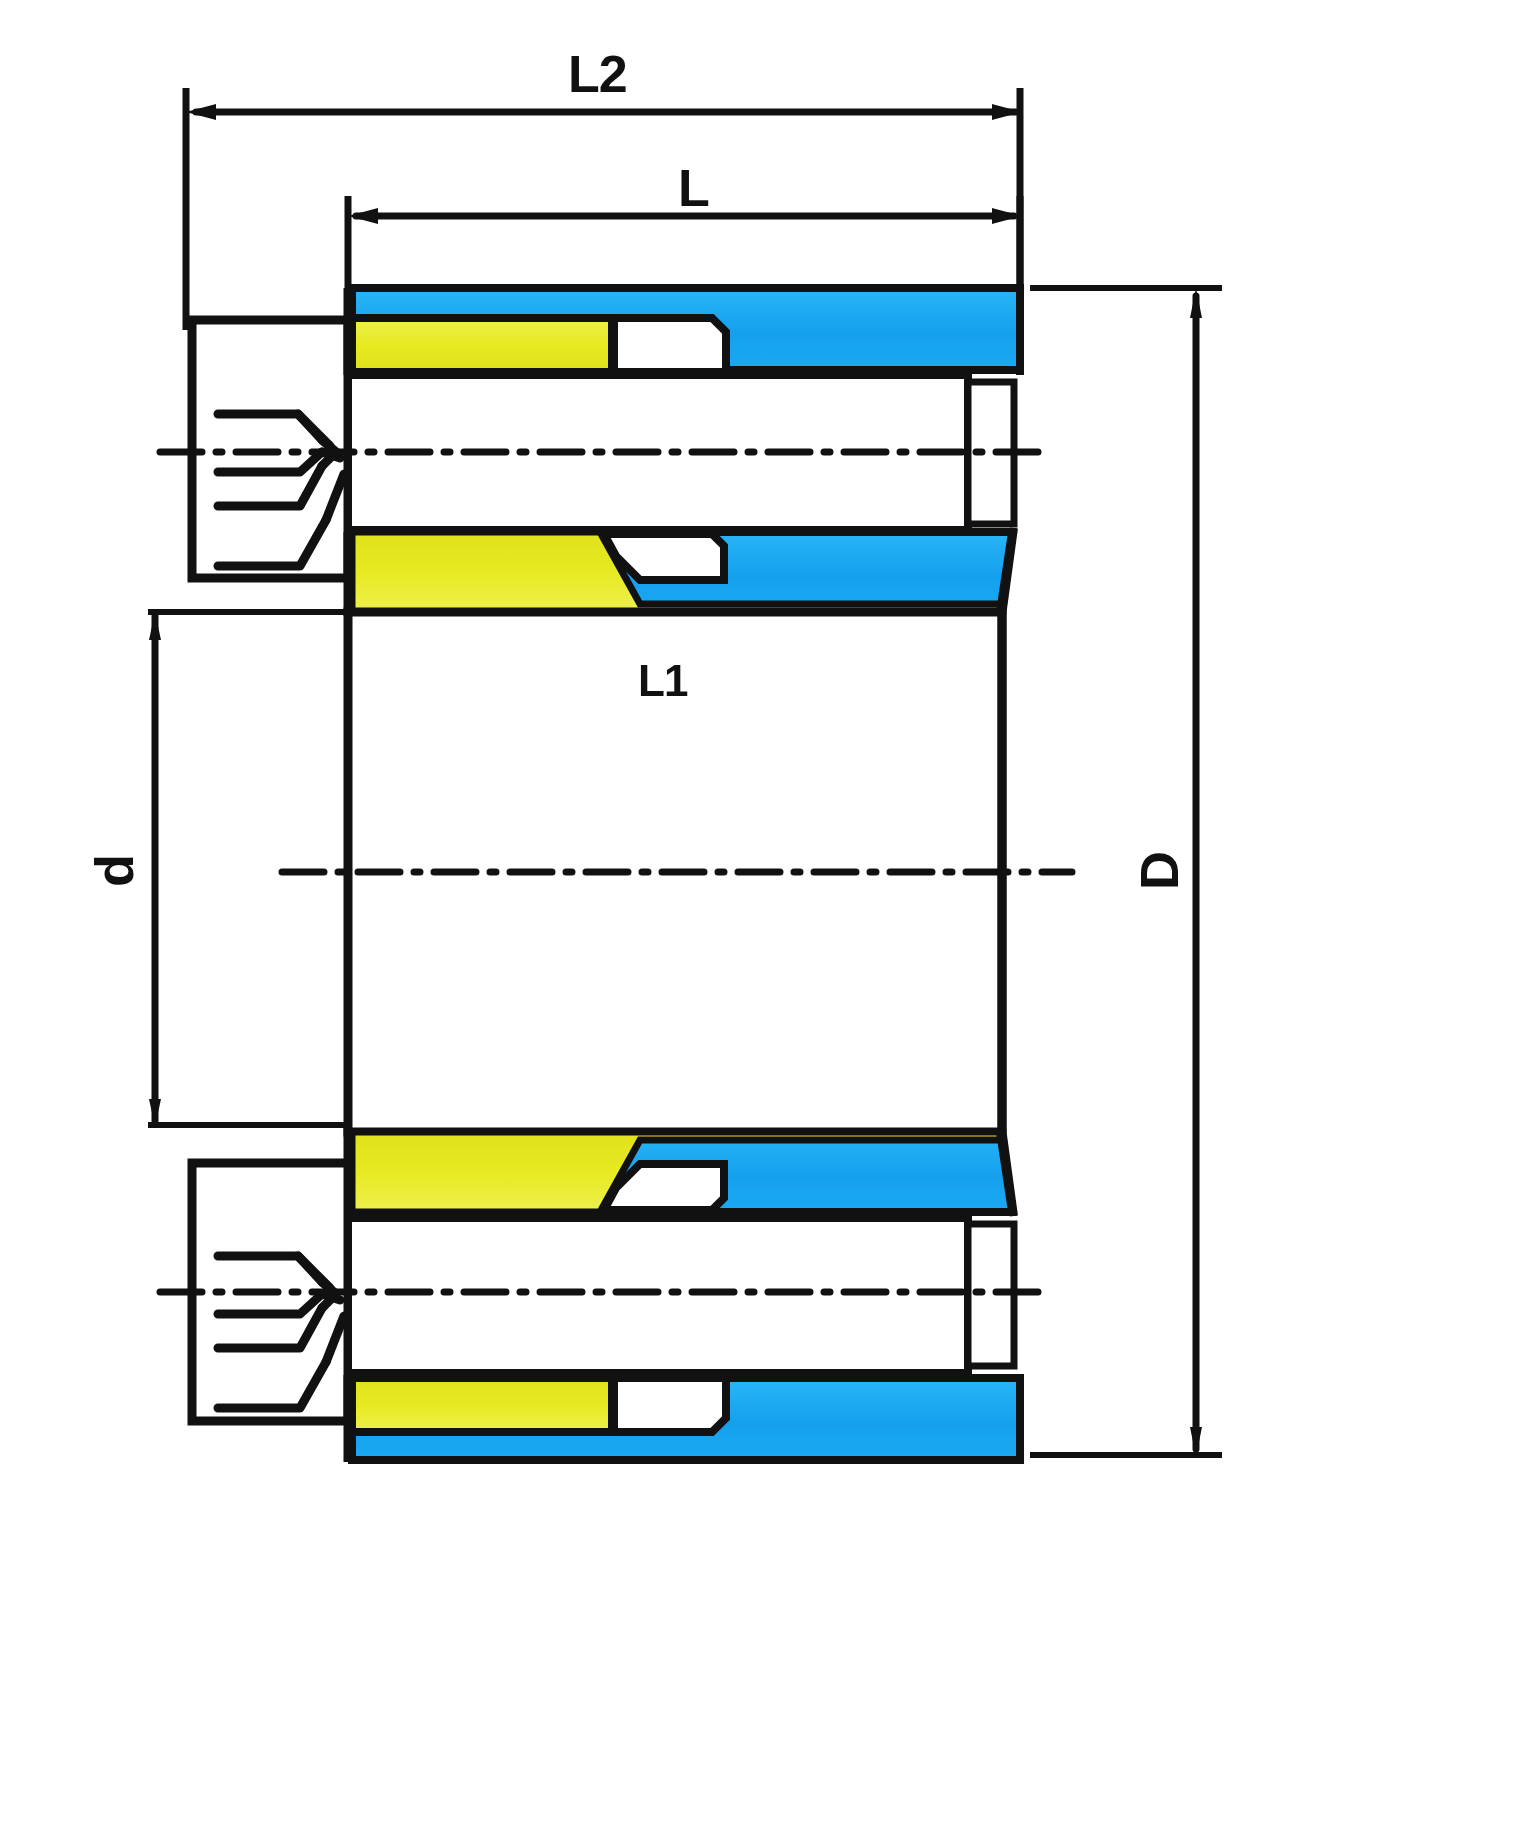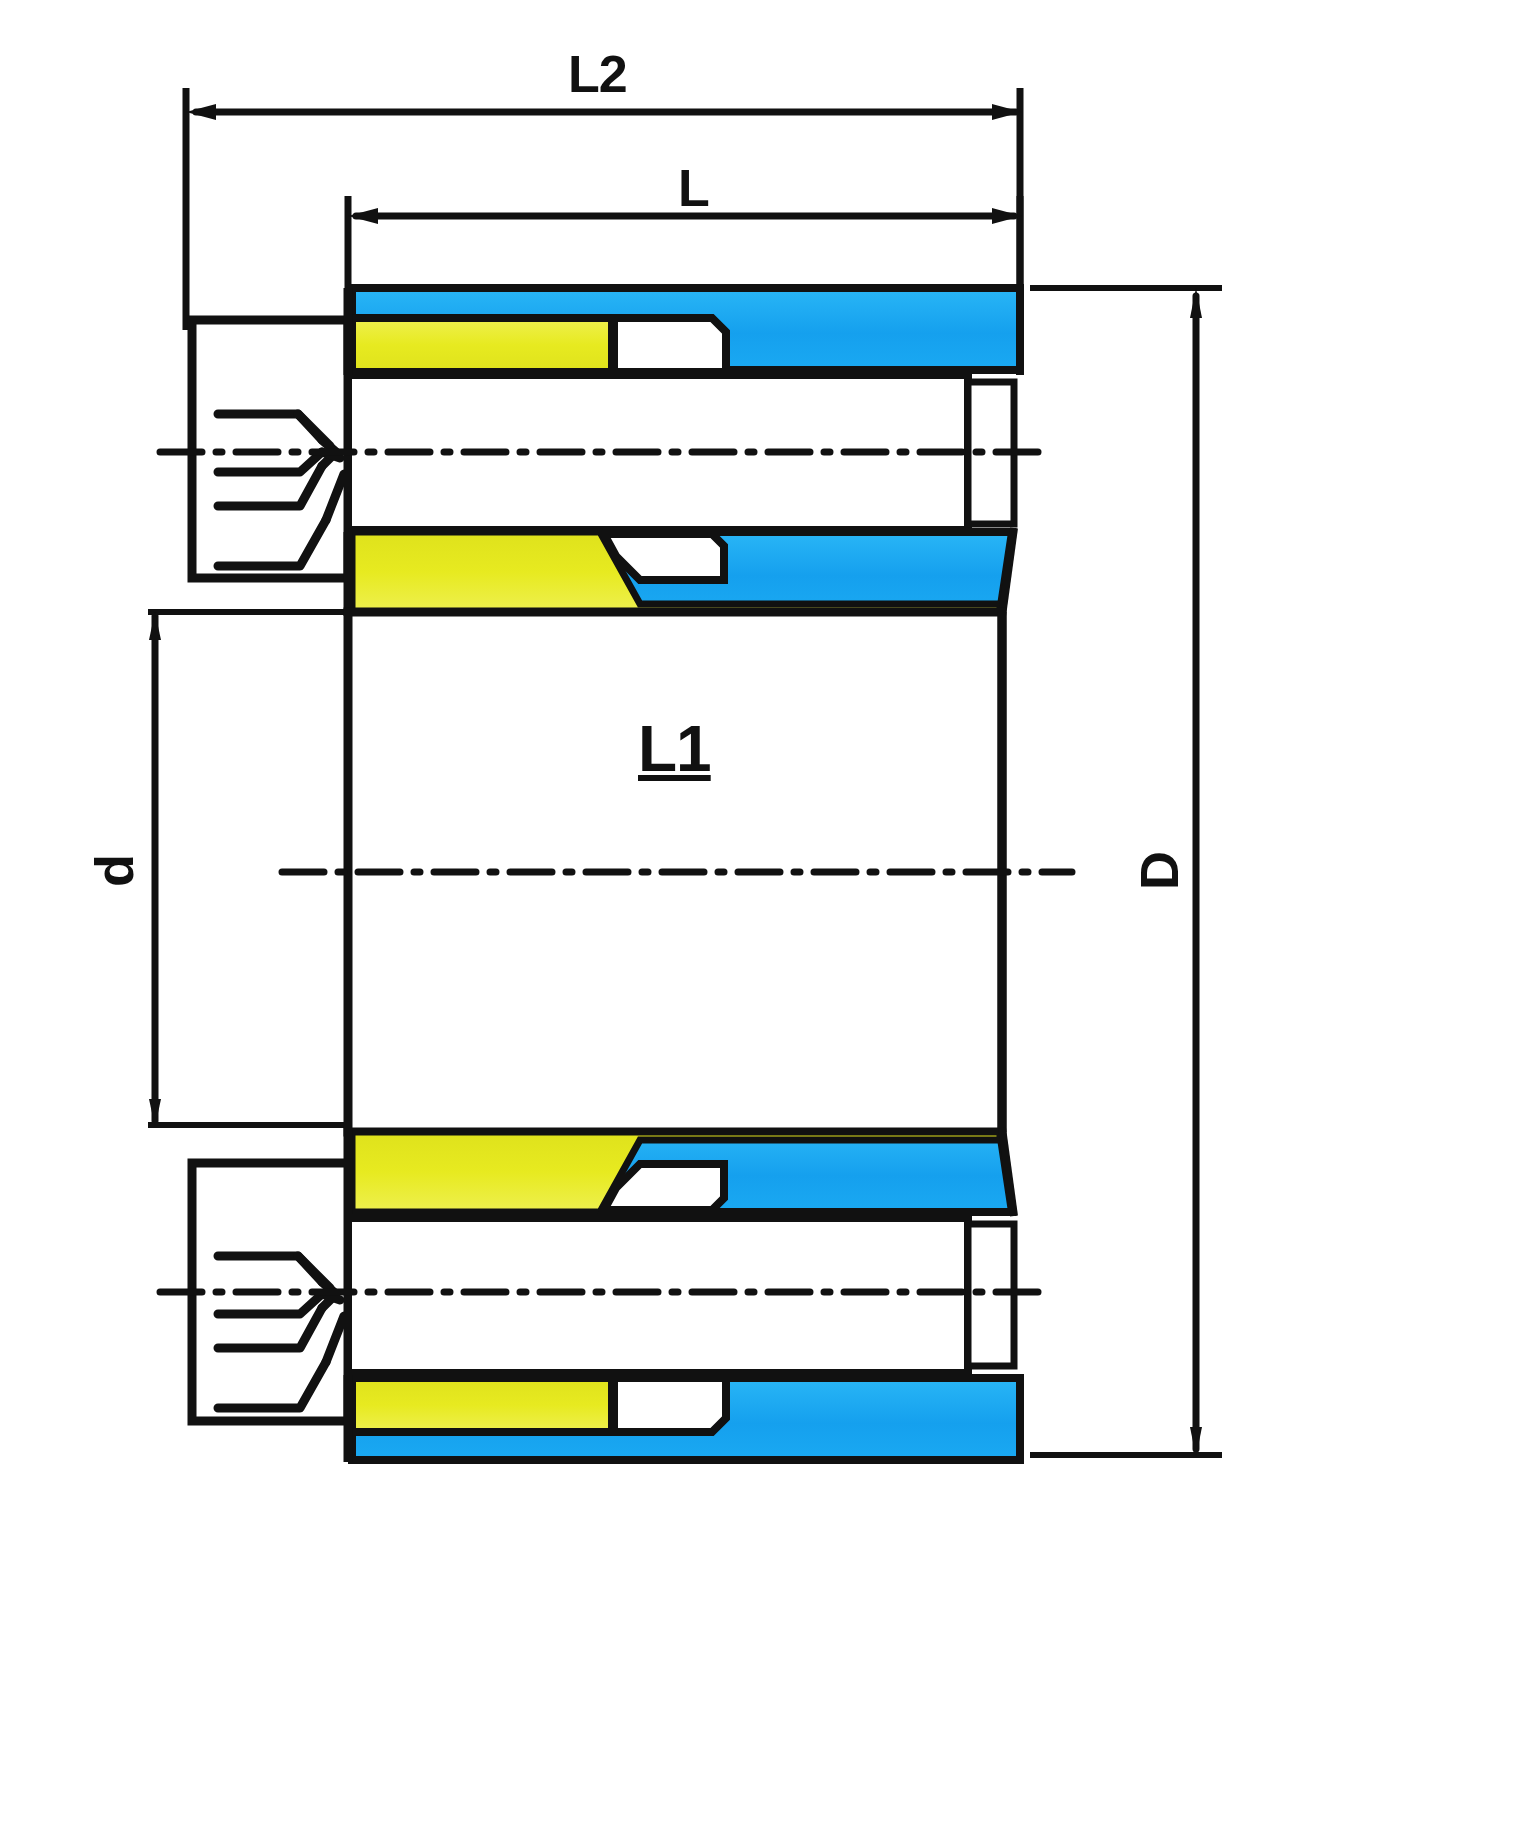--- a/index.html
+++ b/index.html
@@ -14,21 +14,21 @@
     position:absolute;
     font-family:"Liberation Sans", sans-serif;
     font-weight:700;
     color:#111111;
     letter-spacing:-1px;
     white-space:nowrap;
     user-select:none;
   }
   .lbl-L2{font-size:52px;left:568px;top:44px;}
   .lbl-L {font-size:52px;left:678px;top:158px;}
-  .lbl-L1{font-size:64px;left:638px;top:712px;text-decoration:underline;}
+  .lbl-L1{font-size:44px;left:638px;top:656px;}
   .lbl-d {font-size:54px;left:98px;top:840px;transform:rotate(-90deg);transform-origin:center center;}
   .lbl-D {font-size:54px;left:1140px;top:840px;transform:rotate(-90deg);transform-origin:center center;}
 </style>
 </head>
 <body>
 
 <div id="stage">
 
   <svg id="drawing" viewBox="0 0 1536 1823">
     <defs>

